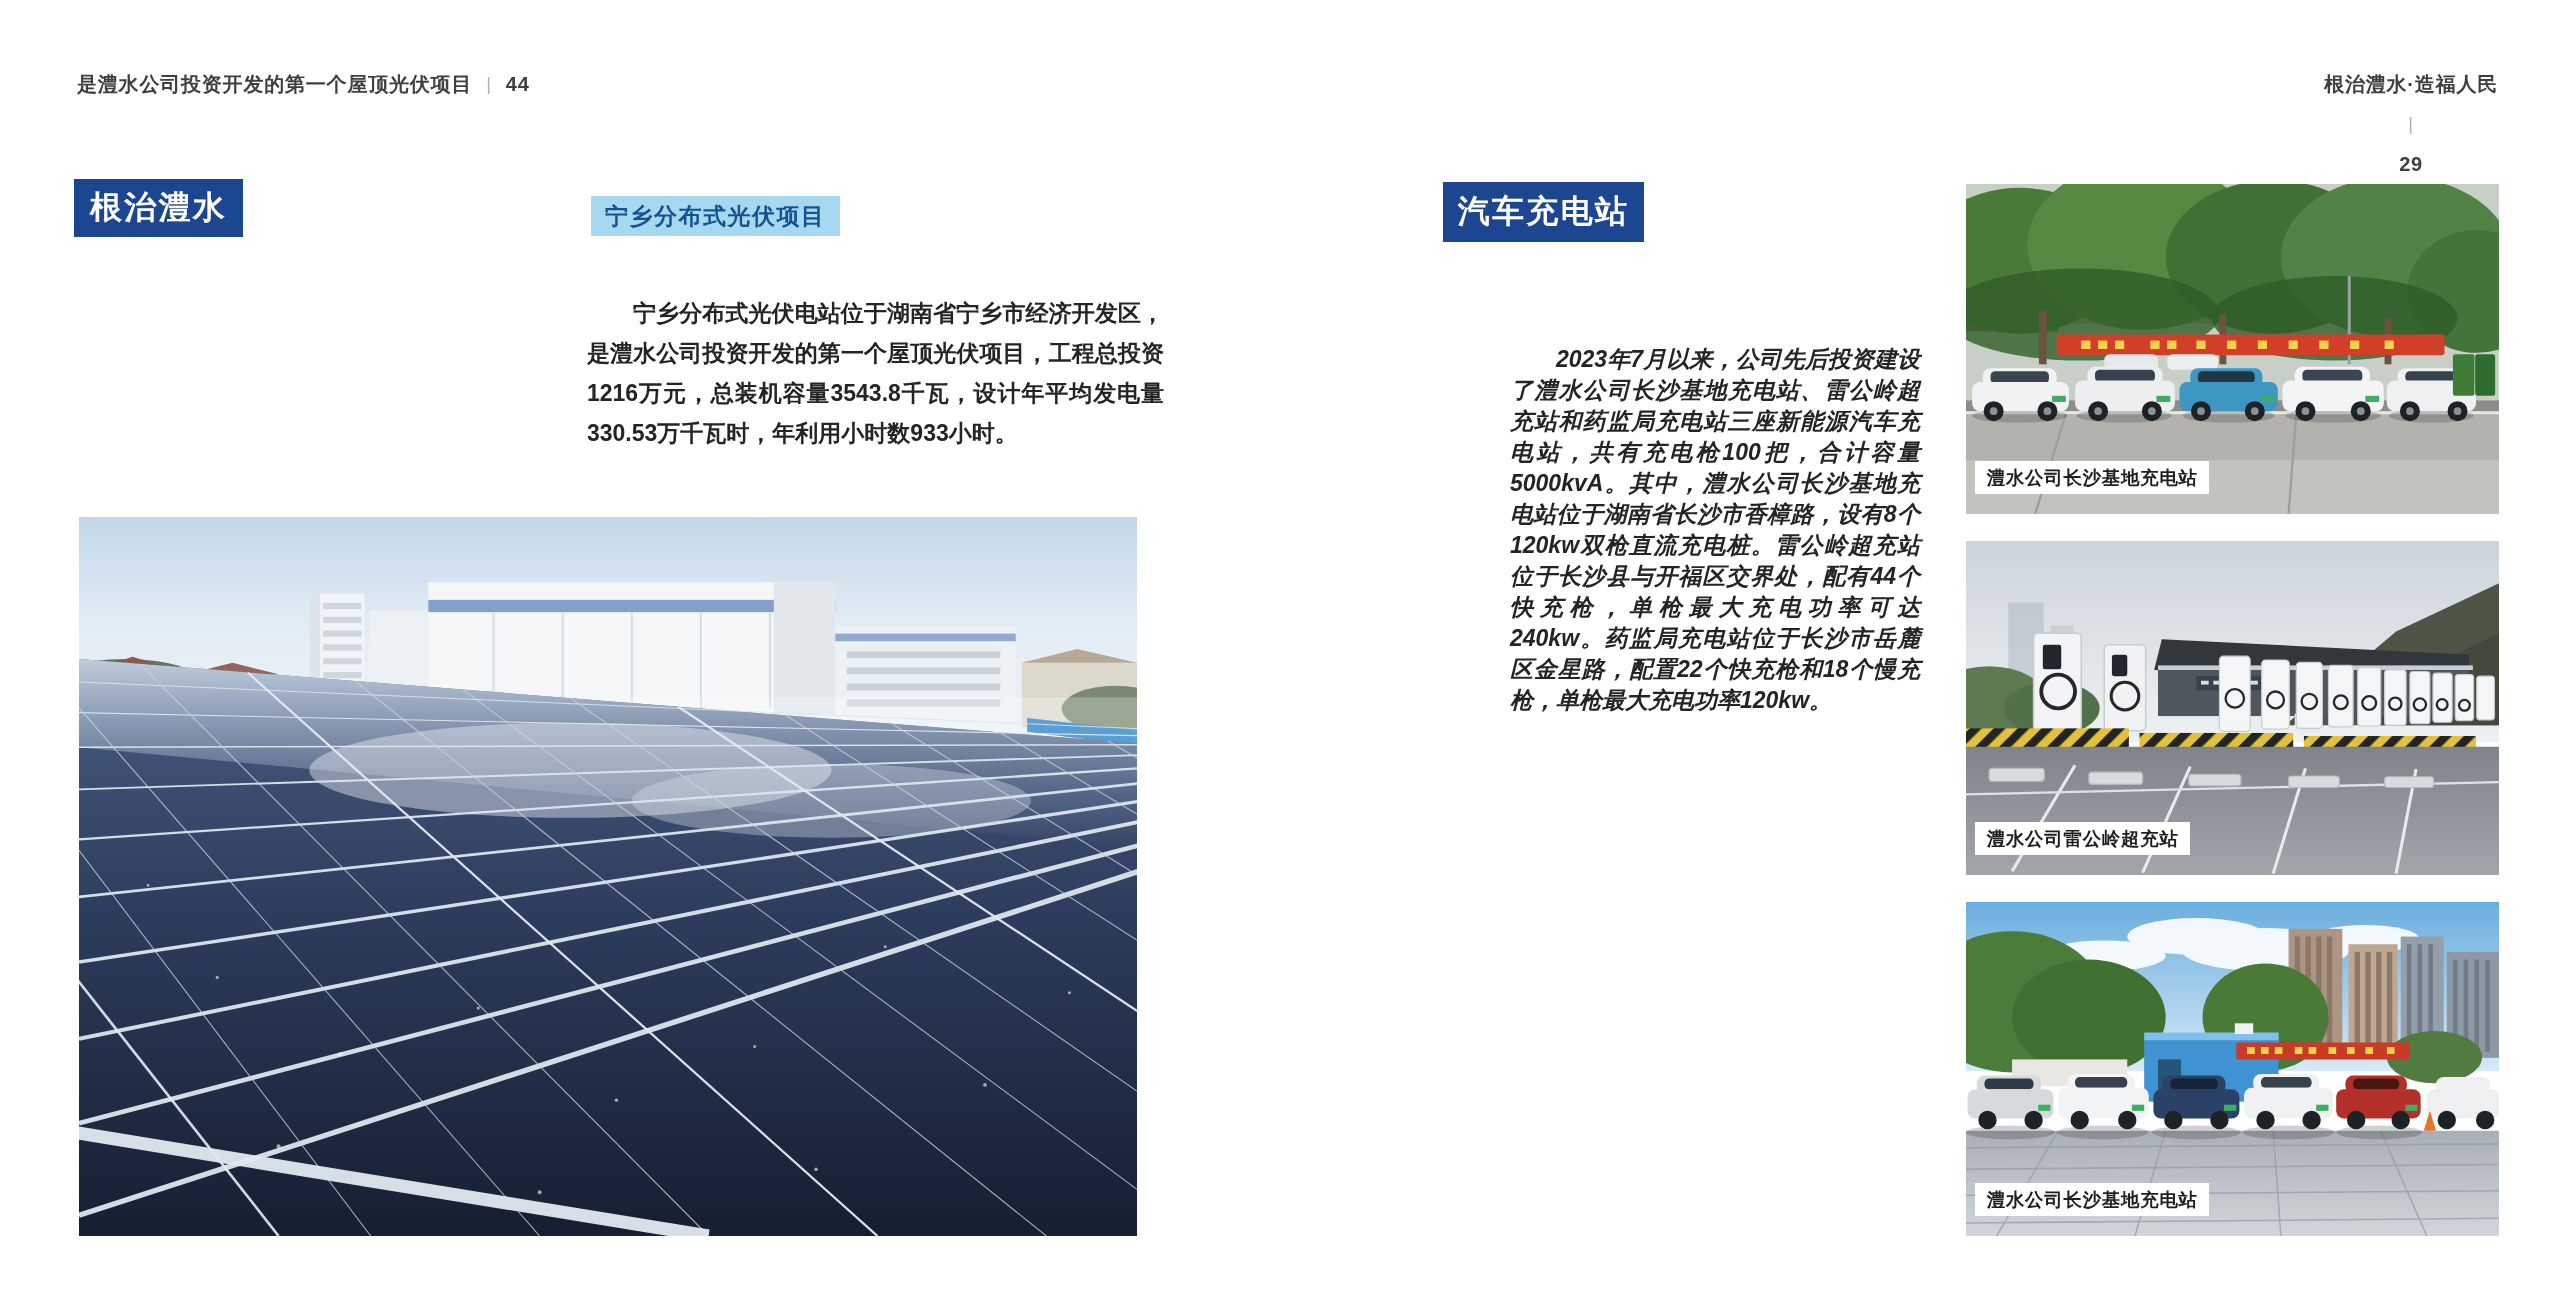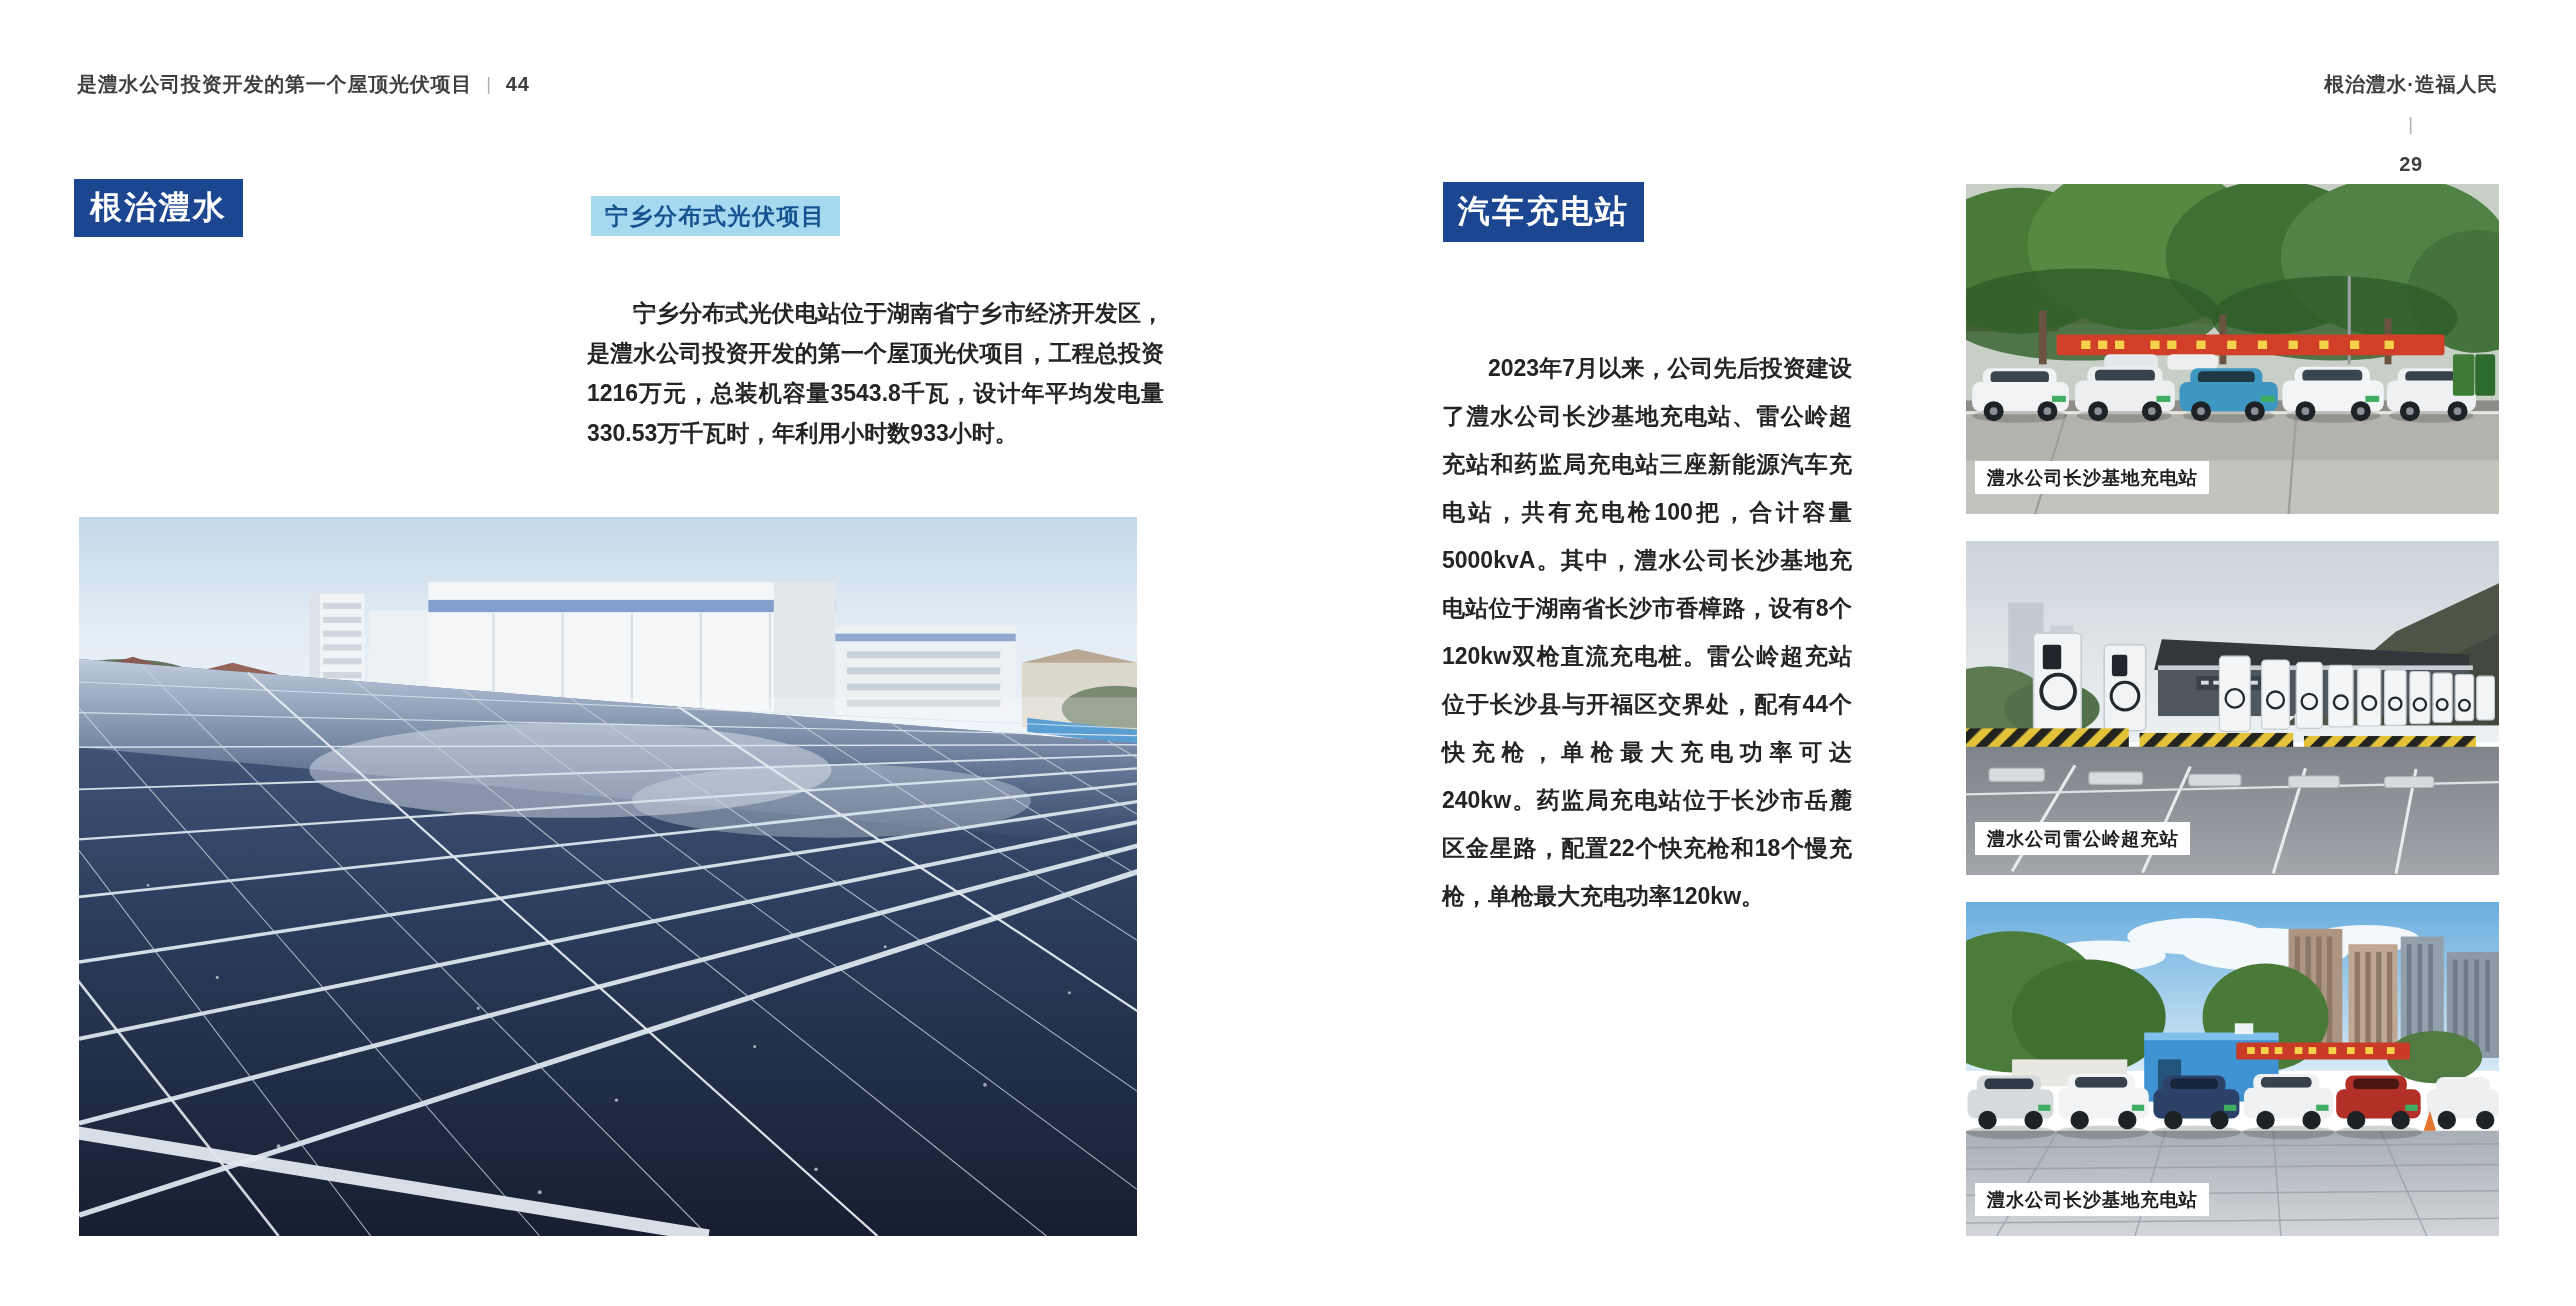--- a/index.html
+++ b/index.html
@@ -24,21 +24,21 @@
   
   .subsection{
     position:absolute;left:591px;top:196px;height:40px;padding:4px 14px;
     background:#a6d8f0;color:#155390;font-size:23px;font-weight:700;
     display:inline-flex;align-items:center;letter-spacing:1.5px;
   }
   
   .para{position:absolute;font-size:23px;font-weight:700;color:#242424;
     text-align:justify;text-indent:2em;}
   .para-left{left:587px;top:270px;width:577px;line-height:40px;}
-  .para-right{left:1442px;top:321px;width:410px;line-height:48px;}
+  .para-right{left:1510px;top:321px;width:410px;line-height:31px;font-style:italic;}
   
   .photo{position:absolute;overflow:hidden;}
   .photo svg{display:block;width:100%;height:100%;}
   .photo-solar{left:79px;top:517px;width:1058px;height:719px;}
   .photo-r1{left:1966px;top:184px;width:533px;height:330px;}
   .photo-r2{left:1966px;top:541px;width:533px;height:334px;}
   .photo-r3{left:1966px;top:902px;width:533px;height:334px;}
   .photo-caption{
     position:absolute;left:9.2px;bottom:20px;background:#ffffff;color:#1f1f1f;
     padding:3.8px 11.5px;font-size:18.4px;font-weight:700;letter-spacing:0.8px;white-space:nowrap;

